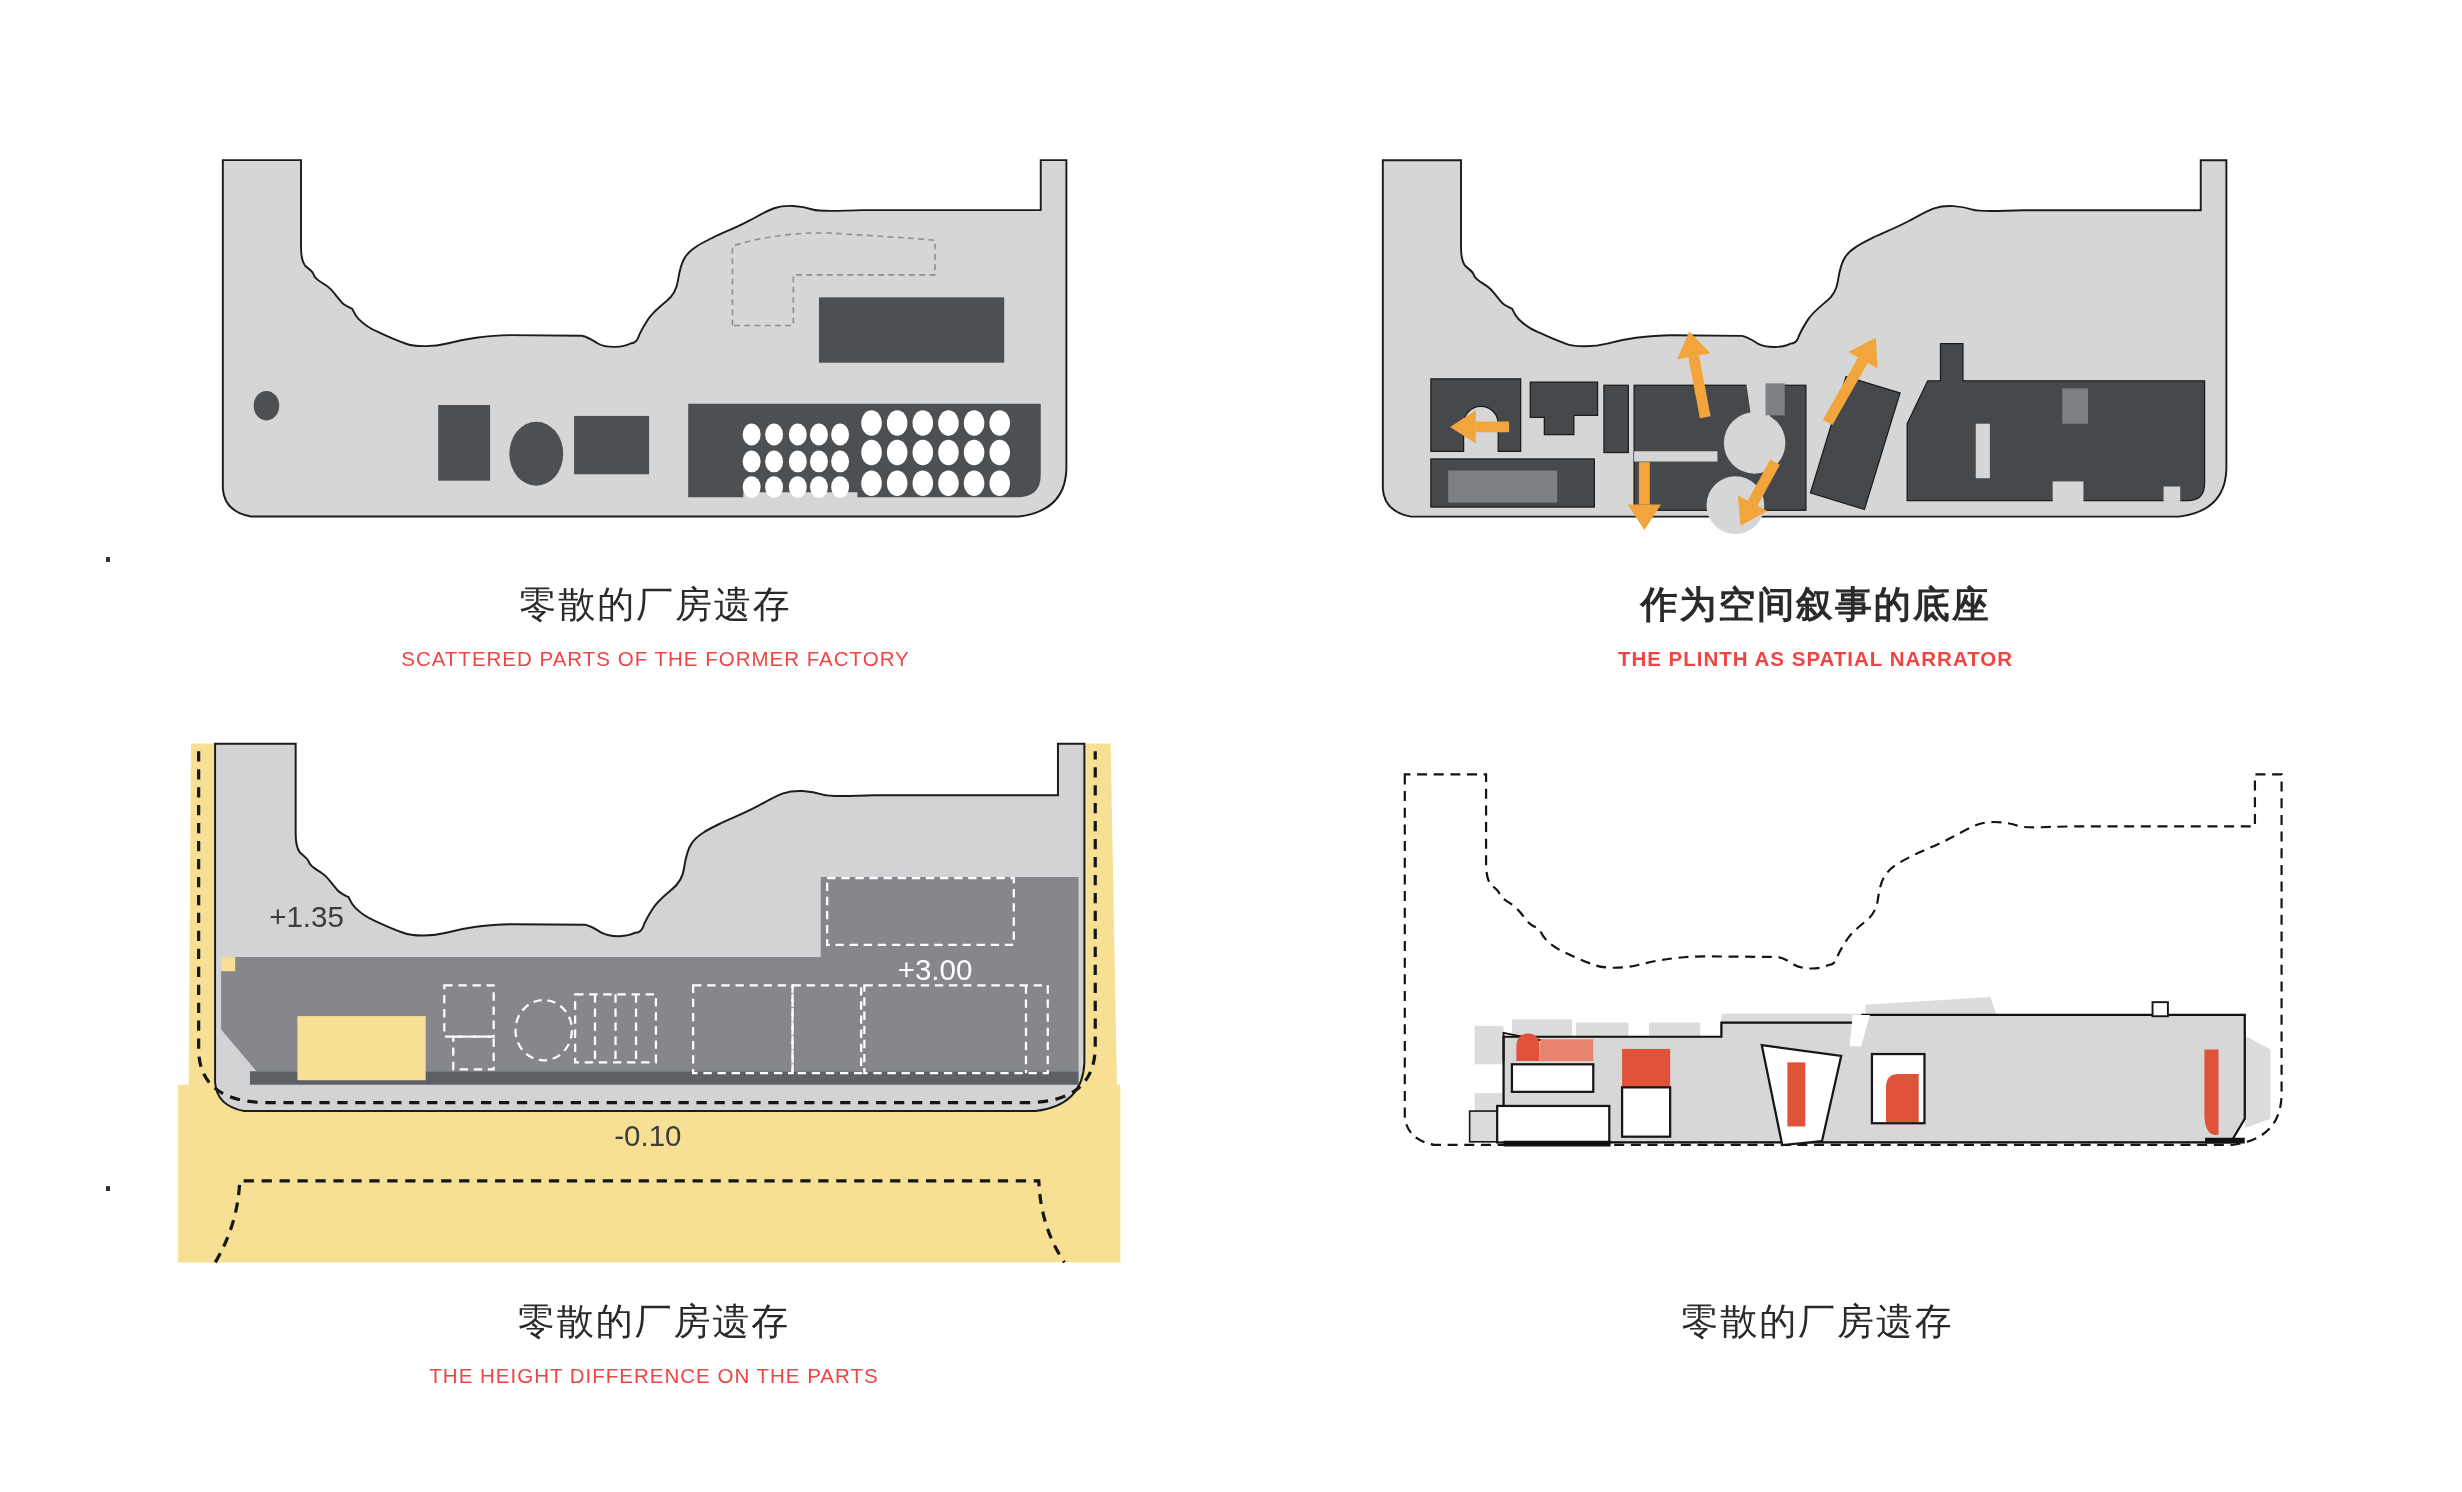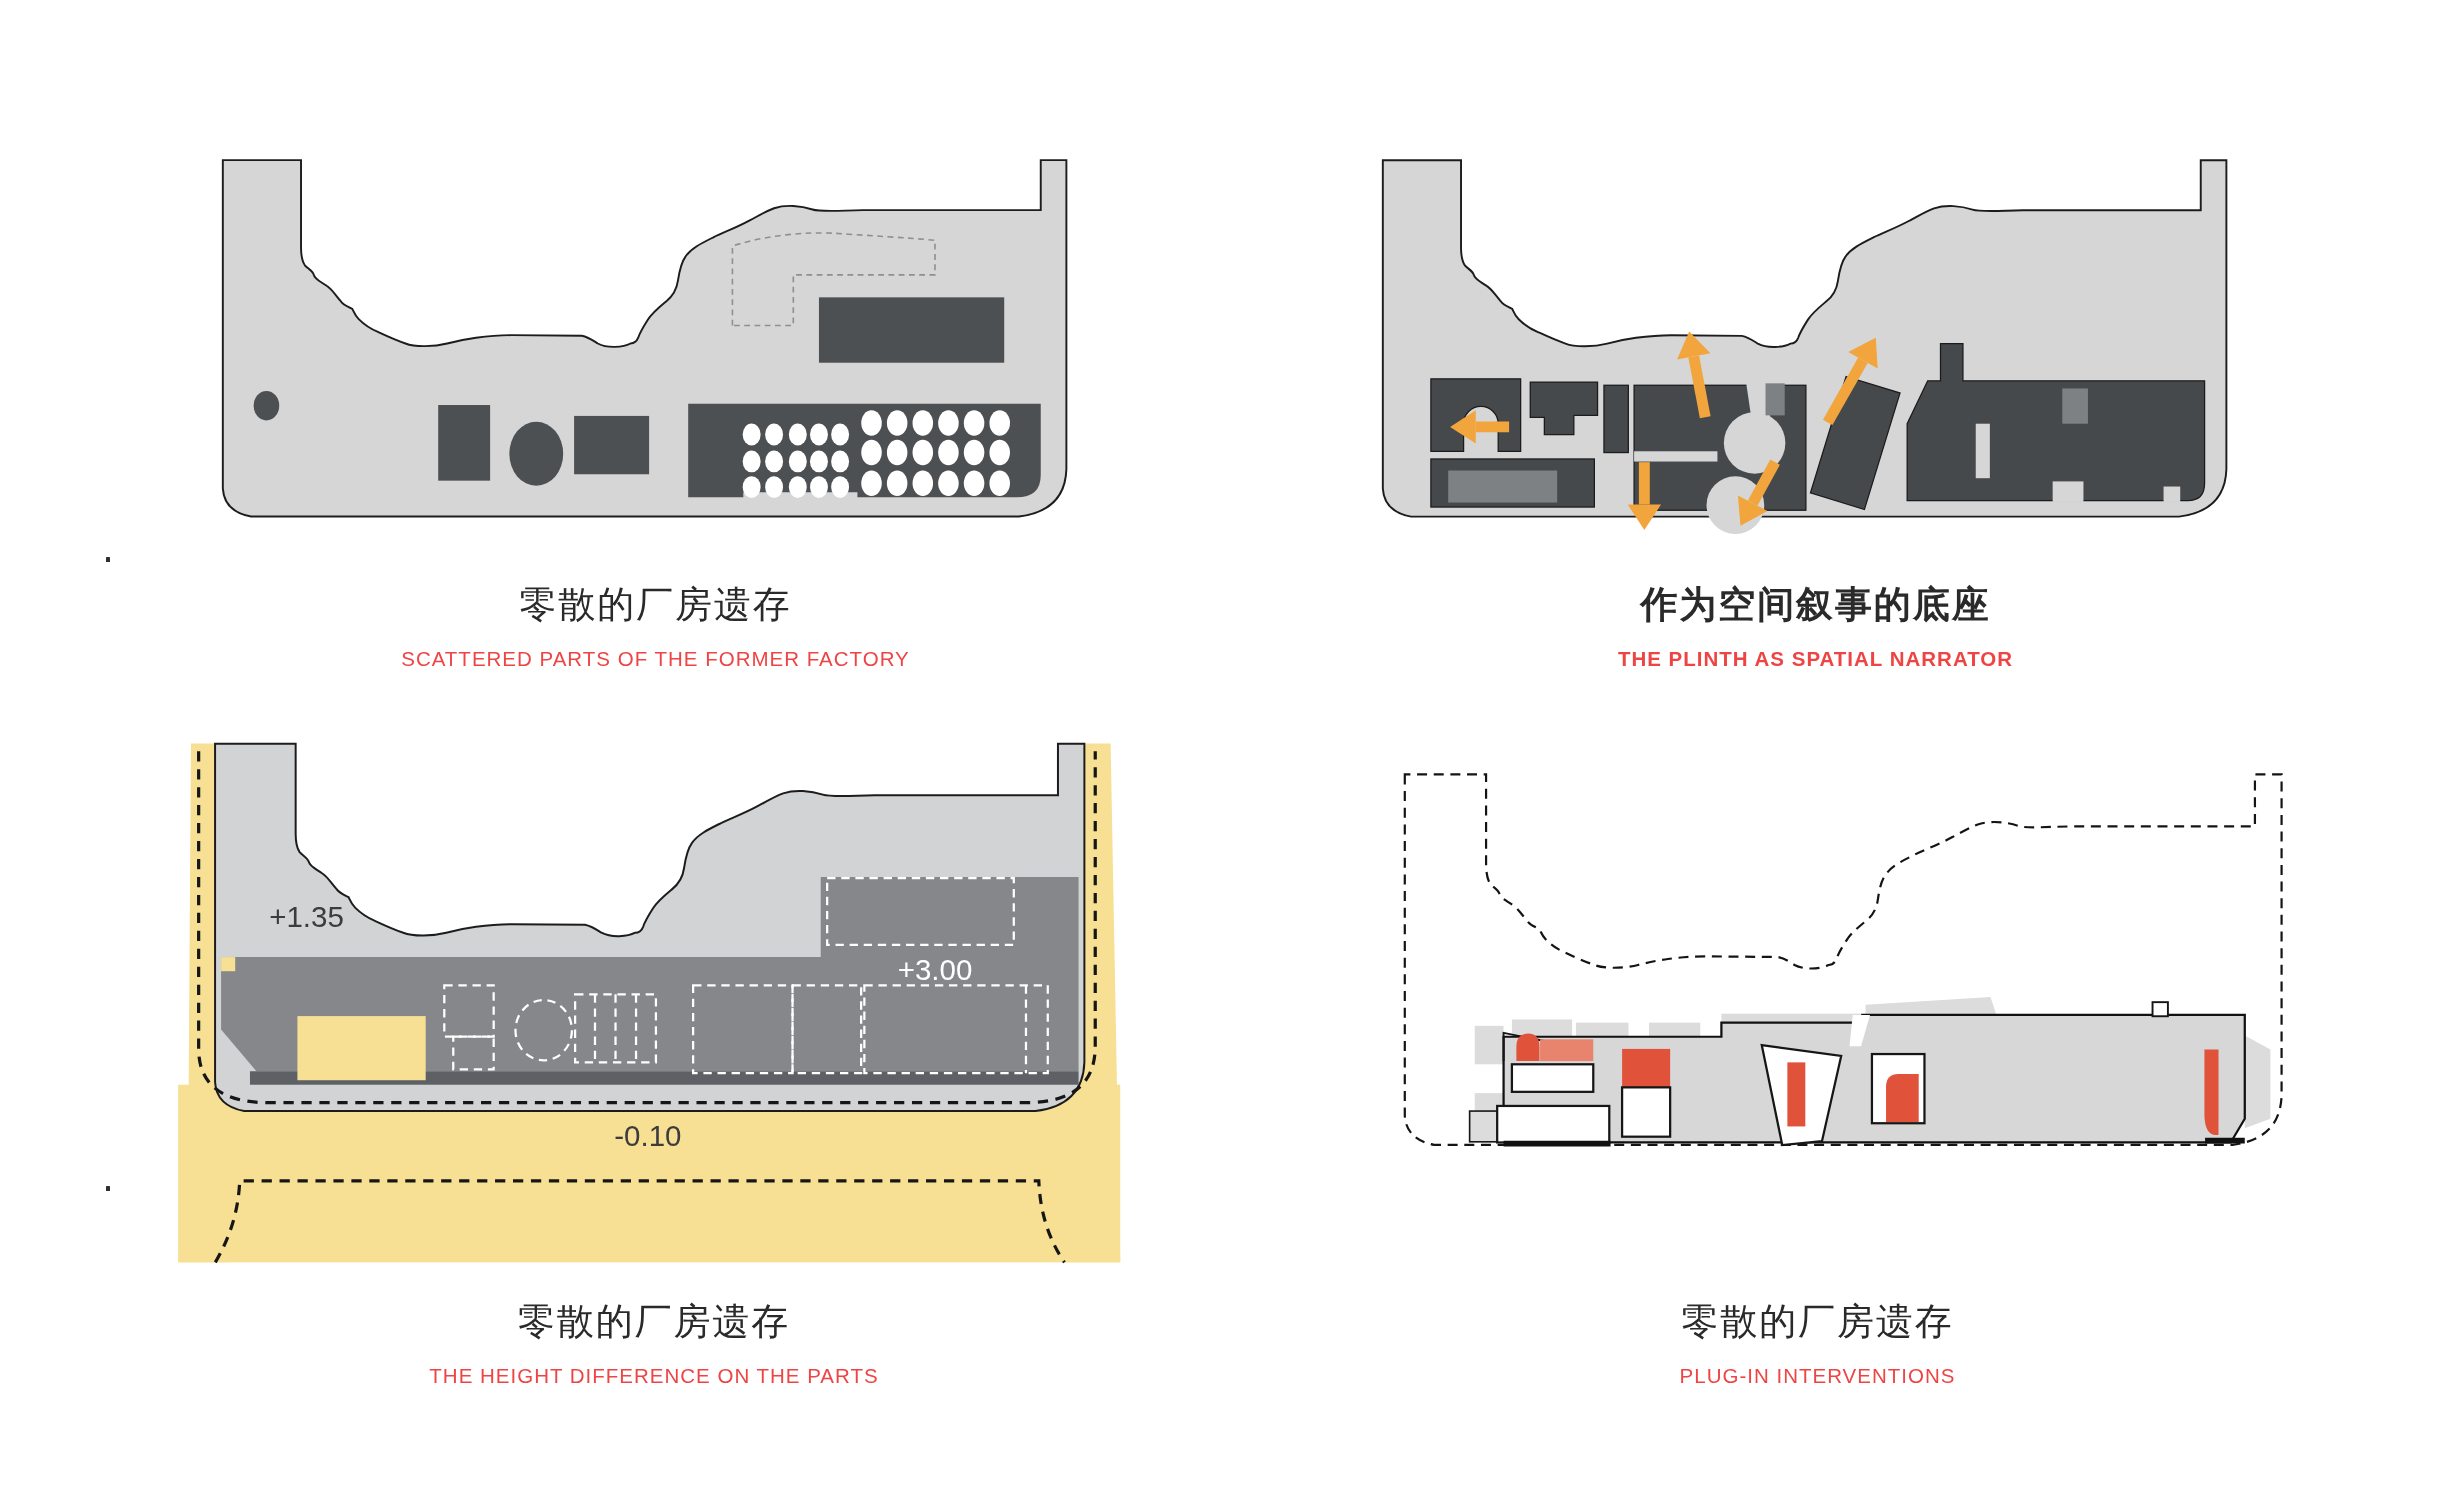--- a/index.html
+++ b/index.html
@@ -218,15 +218,14 @@
 <div class="caption" style="left:1370px;top:580px;width:891px;font-weight:bold;">
   <div class="zh">作为空间叙事的底座</div>
   <div class="en">THE PLINTH AS SPATIAL NARRATOR</div>
 </div>
 <div class="caption" style="left:173px;top:1297px;width:962px;">
   <div class="zh">零散的厂房遗存</div>
   <div class="en">THE HEIGHT DIFFERENCE ON THE PARTS</div>
 </div>
 <div class="caption" style="left:1372px;top:1297px;width:891px;">
   <div class="zh">零散的厂房遗存</div>
-  <div class="en">PLUG-IN INTERVENTIONS</div>
 </div>
 
 
 </body></html>

